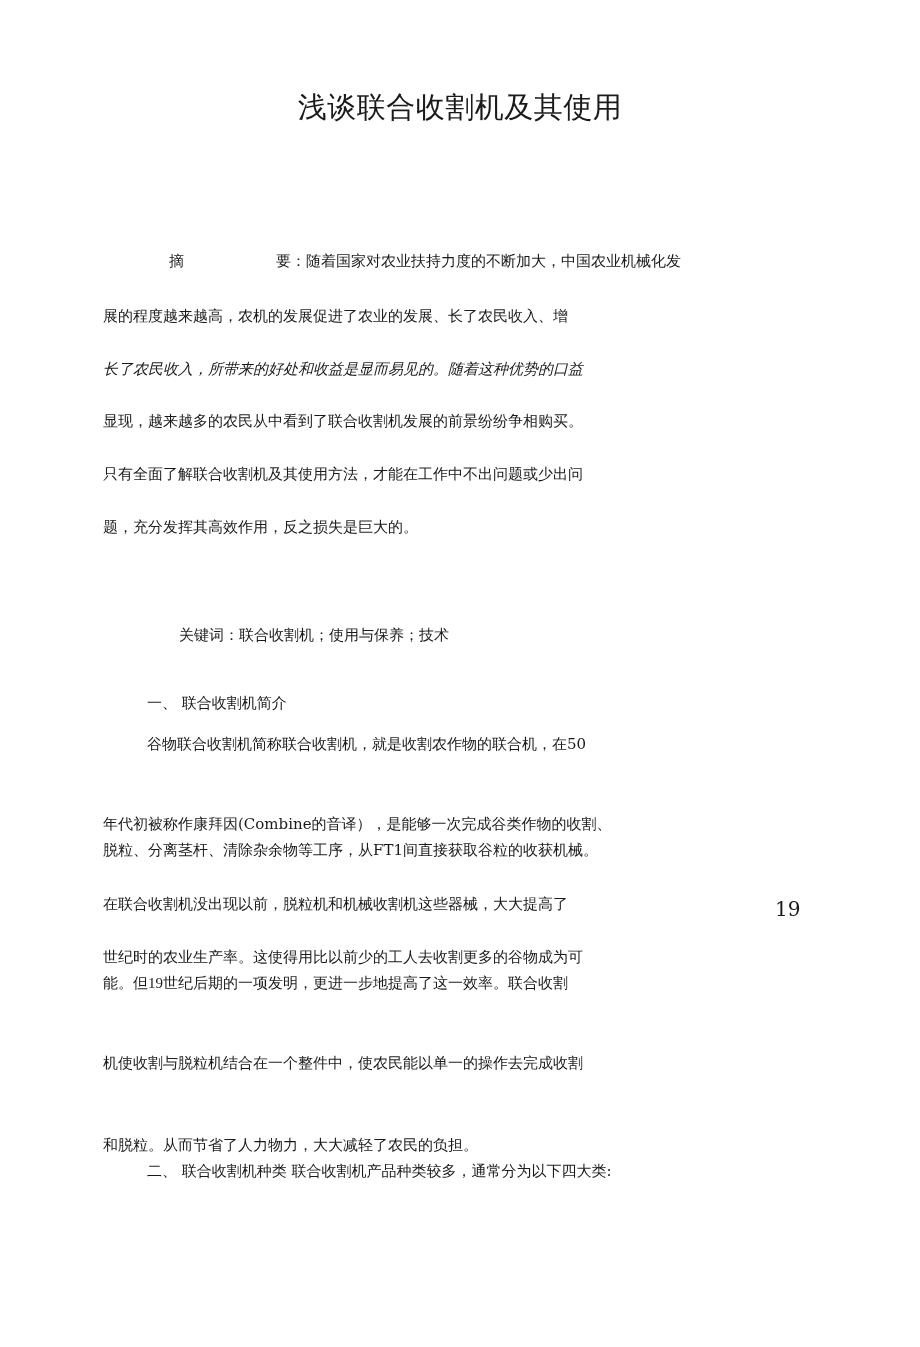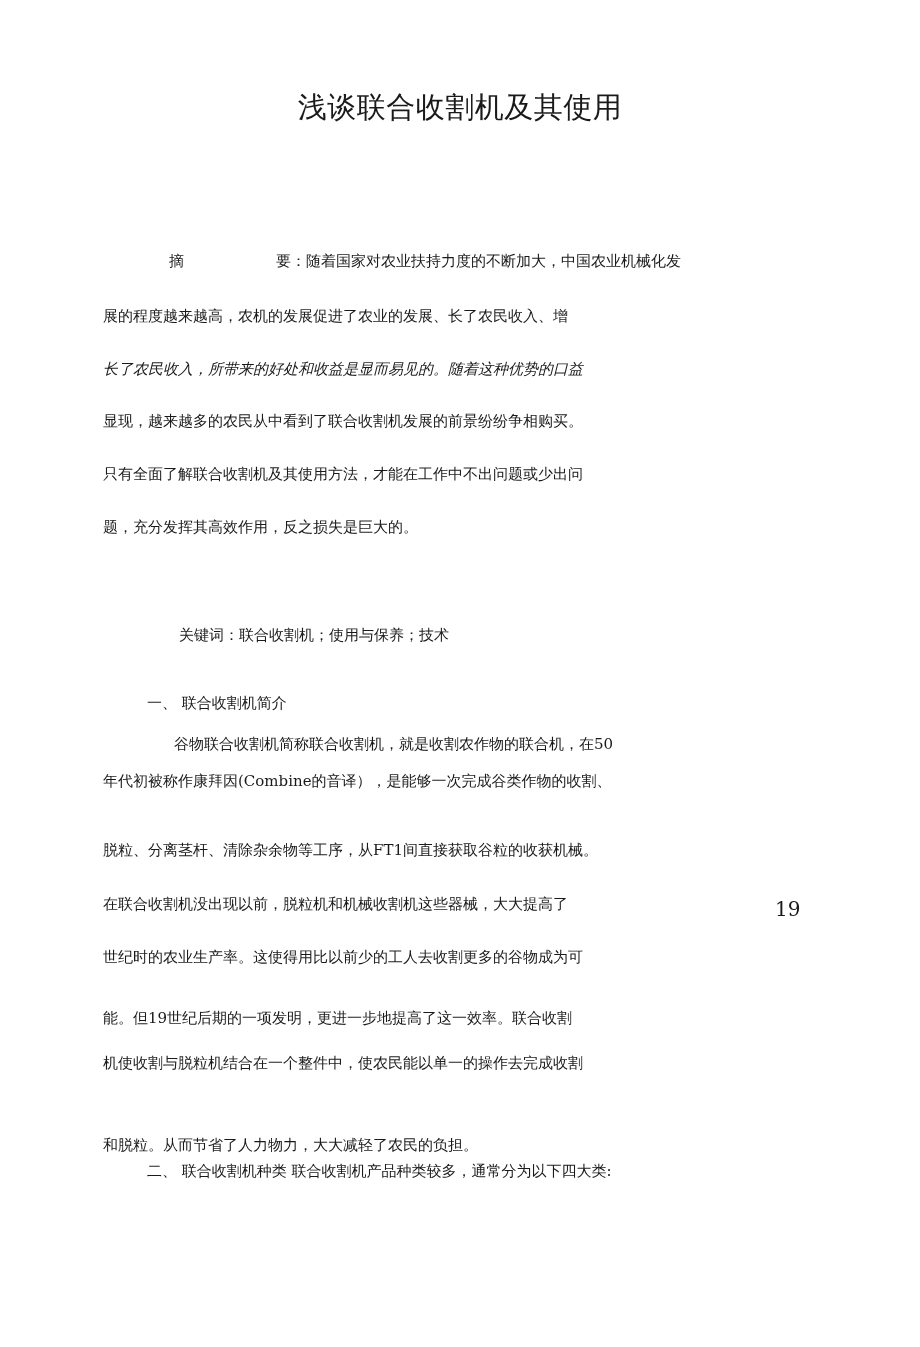--- a/index.html
+++ b/index.html
@@ -23,24 +23,24 @@
   </div>
   <div class="line" style="top:309px;">展的程度越来越高，农机的发展促进了农业的发展、长了农民收入、增</div>
   <div class="line" style="top:362px;font-style:italic;">长了农民收入，所带来的好处和收益是显而易见的。随着这种优势的口益</div>
   <div class="line" style="top:414px;">显现，越来越多的农民从中看到了联合收割机发展的前景纷纷争相购买。</div>
   <div class="line" style="top:467px;">只有全面了解联合收割机及其使用方法，才能在工作中不出问题或少出问</div>
   <div class="line" style="top:520px;">题，充分发挥其高效作用，反之损失是巨大的。</div>
 
   <div class="line indent" style="top:628px;margin-left:32px;">关键词：联合收割机；使用与保养；技术</div>
   <div class="line indent" style="top:680px;margin-top:16px;">一、 联合收割机简介</div>
 
-  <div class="line indent" style="top:737px;margin-left:27px;">谷物联合收割机简称联合收割机，就是收割农作物的联合机，在50</div>
-  <div class="line" style="top:774px;">年代初被称作康拜因(Combine的音译），是能够一次完成谷类作物的收割、</div>
+  <div class="line indent" style="top:737px;">谷物联合收割机简称联合收割机，就是收割农作物的联合机，在50</div>
+  <div class="line" style="top:817px;">年代初被称作康拜因(Combine的音译），是能够一次完成谷类作物的收割、</div>
   <div class="line" style="top:843px;">脱粒、分离茎杆、清除杂余物等工序，从FT1间直接获取谷粒的收获机械。</div>
   <div class="line" style="top:897px;">在联合收割机没出现以前，脱粒机和机械收割机这些器械，大大提高了</div>
   <div class="right-num" style="top:897px;">19</div>
   <div class="line" style="top:950px;">世纪时的农业生产率。这使得用比以前少的工人去收割更多的谷物成为可</div>
-  <div class="line" style="top:1011px;">能。但19世纪后期的一项发明，更进一步地提高了这一效率。联合收割</div>
+  <div class="line" style="top:976px;font-family:Liberation Serif, serif;">能。但19世纪后期的一项发明，更进一步地提高了这一效率。联合收割</div>
   <div class="line" style="top:1056px;">机使收割与脱粒机结合在一个整件中，使农民能以单一的操作去完成收割</div>
   <div class="line" style="top:1110px;margin-top:28px;">和脱粒。从而节省了人力物力，大大减轻了农民的负担。</div>
 
   <div class="line indent" style="top:1164px;">二、 联合收割机种类  联合收割机产品种类较多，通常分为以下四大类:</div>
 </div>
 
 </body></html>

